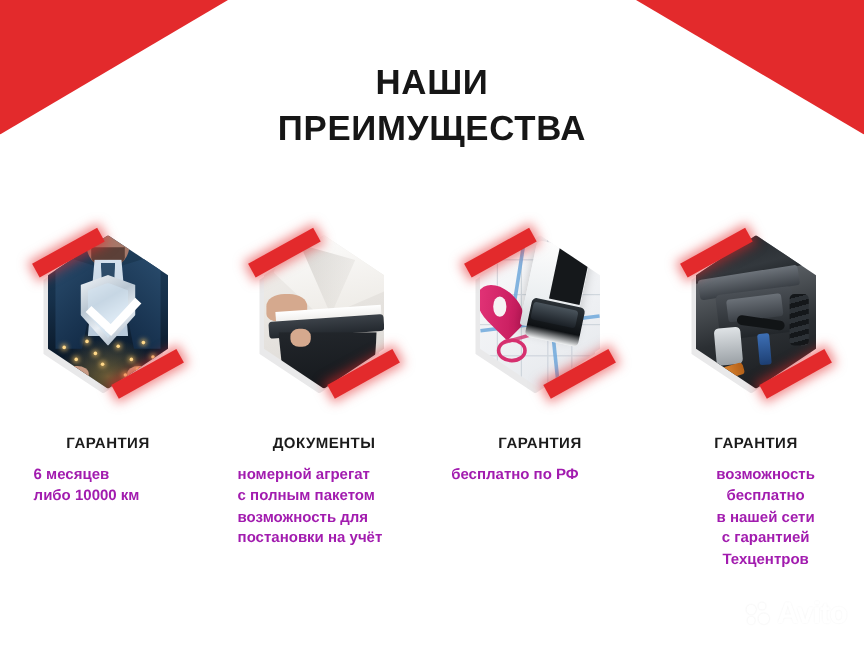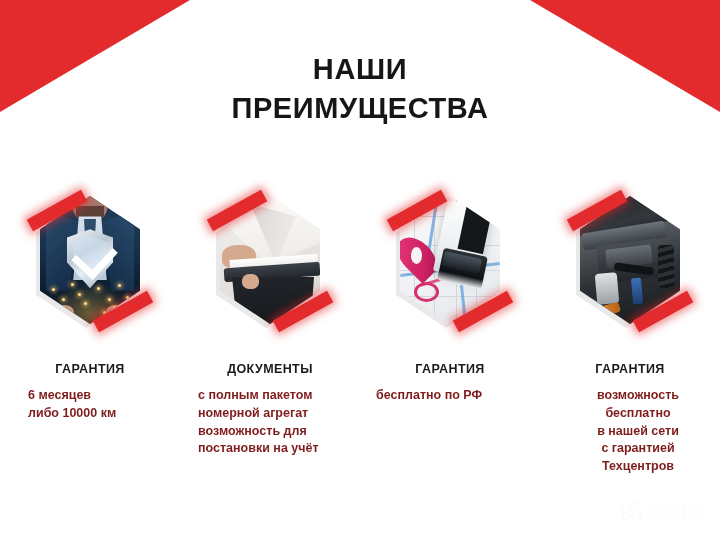--- a/index.html
+++ b/index.html
@@ -337,21 +337,21 @@
     text-align: center;
     font-weight: bold;
     font-size: 12.5px;
     color: #1b1b1b;
     letter-spacing: 0.4px;
     margin-bottom: 11px;
   }
   .card-desc {
     font-weight: bold;
     font-size: 12.5px;
-    color: #7f1d1d;
+    color: #a21caf;
     line-height: 1.42;
   }
   .card-desc div { white-space: nowrap; }
   .card.c1 .card-desc { padding-left: 22px; }
   .card.c2 .card-desc { padding-left: 12px; }
   .card.c3 .card-desc { padding-left: 10px; }
   .card.c4 .card-desc { padding-left: 16px; text-align: center; }
 
   
   .avito {
@@ -457,22 +457,22 @@
             <div class="sd-folder-body"></div>
             <div class="sd-thumb"></div>
           </div>
         </div>
         <div class="bar tl"></div>
         <div class="bar br"></div>
       </div>
       <div class="card-text">
         <div class="card-heading">ДОКУМЕНТЫ</div>
         <div class="card-desc">
+          <div>номерной агрегат</div>
           <div>с полным пакетом</div>
-          <div>номерной агрегат</div>
           <div>возможность для</div>
           <div>постановки на учёт</div>
         </div>
       </div>
     </div>
 
     <div class="card c3">
       <div class="hex-wrap">
         <div class="hex-shadow"></div>
         <div class="hex">

